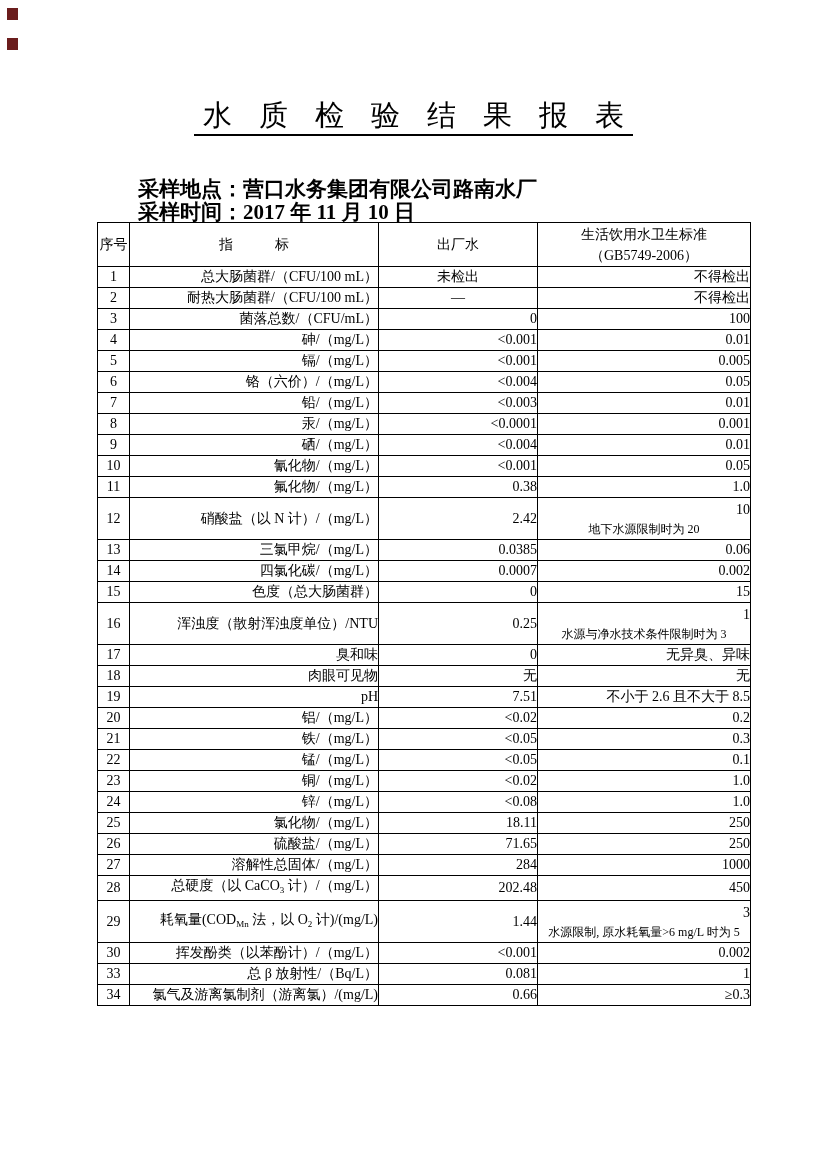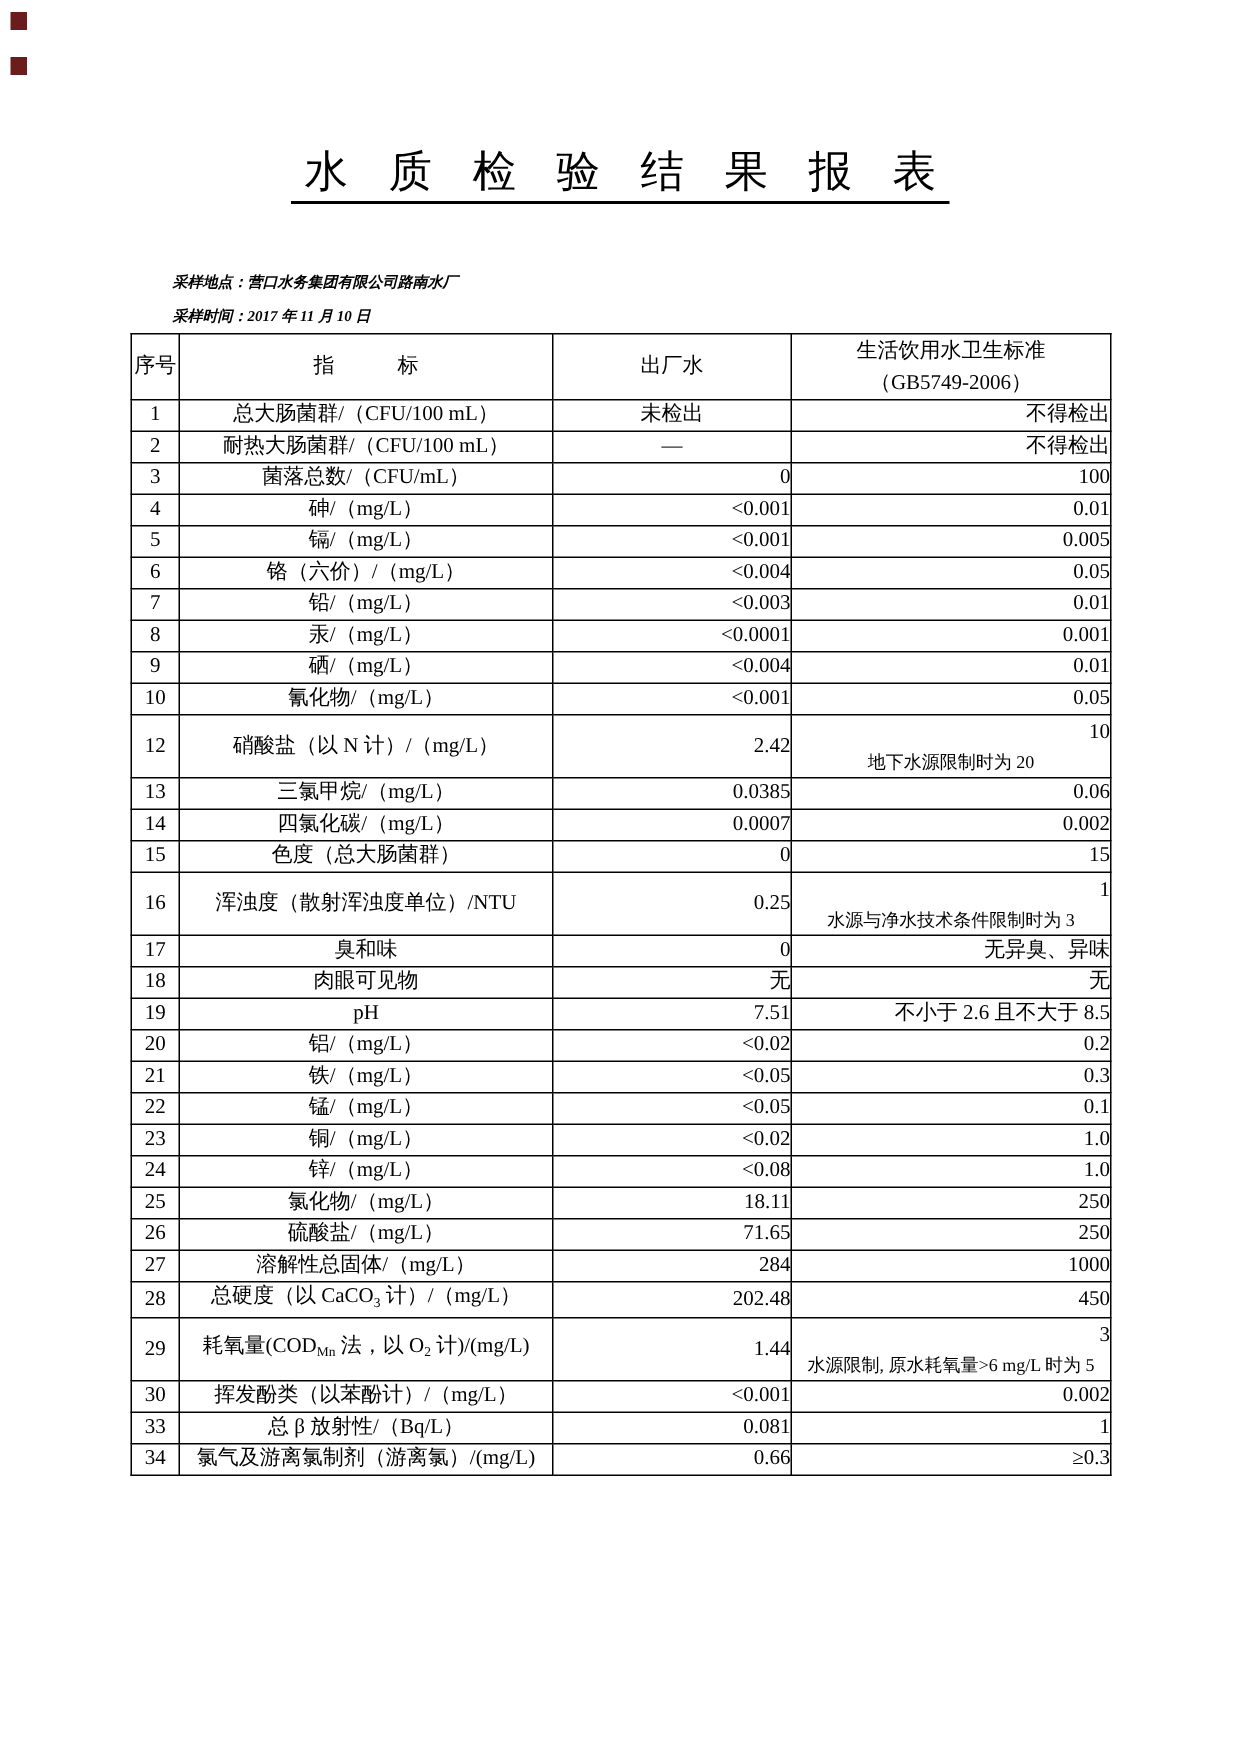--- a/index.html
+++ b/index.html
@@ -25,47 +25,47 @@
     display:inline-flex;
     gap:27px;
     padding:0 9px 4px 9px;
     border-bottom:2px solid #000;
     font-size:29px;
     line-height:1.05;
     font-weight:500;
     white-space:nowrap;
   }
   .info-line{
-    position:absolute;left:115px;
-    font-size:10px;font-weight:bold;
-    line-height:18px;white-space:nowrap;font-style:italic;
+    position:absolute;left:138px;
+    font-size:21px;font-weight:bold;
+    line-height:18px;white-space:nowrap;
   }
   .info-line.l1{top:180px;}
   .info-line.l2{top:203px;}
   table.report{
-    position:absolute;left:87px;top:222px;
+    position:absolute;left:97px;top:222px;
     width:653px;
     border-collapse:collapse;
     table-layout:fixed;
   }
   .report th,.report td{
     border:1px solid #000;
     padding:0;
     font-size:14px;
     font-weight:normal;
     line-height:20px;
     overflow:hidden;
     white-space:nowrap;
     vertical-align:middle;
   }
   .report thead th{height:43px;text-align:center;}
   .report tbody td{height:20px;}
   .report tr.tall td{height:41px;}
   .c-no{text-align:center;}
-  .c-label{text-align:center;padding-left:5px;}
+  .c-label{text-align:right;padding-left:5px;}
   .c-value{text-align:right;padding-right:4px;}
   .c-value.center{text-align:center;padding-right:0;margin-left:48px;}
   .c-std{text-align:right;padding-right:4px;}
   .std-line1{text-align:right;line-height:21px;}
   .std-line2{text-align:center;line-height:18px;font-size:12px;}
   .hdr-std-l1,.hdr-std-l2{line-height:21px;text-align:center;}
   .sub{font-size:9px;vertical-align:-3px;letter-spacing:0;}
 </style>
 </head>
 <body>
@@ -163,20 +163,26 @@
           <td class="c-label">硒/（mg/L）</td>
           <td class="c-value">&lt;0.004</td>
           <td class="c-std">0.01</td>
         </tr>
         <tr>
           <td class="c-no">10</td>
           <td class="c-label">氰化物/（mg/L）</td>
           <td class="c-value">&lt;0.001</td>
           <td class="c-std">0.05</td>
         </tr>
+        <tr>
+          <td class="c-no">11</td>
+          <td class="c-label">氟化物/（mg/L）</td>
+          <td class="c-value">0.38</td>
+          <td class="c-std">1.0</td>
+        </tr>
         <tr class="tall">
           <td class="c-no">12</td>
           <td class="c-label">硝酸盐（以 N 计）/（mg/L）</td>
           <td class="c-value">2.42</td>
           <td class="c-std">
             <div class="std-line1">10</div>
             <div class="std-line2">地下水源限制时为 20</div>
           </td>
         </tr>
         <tr>

